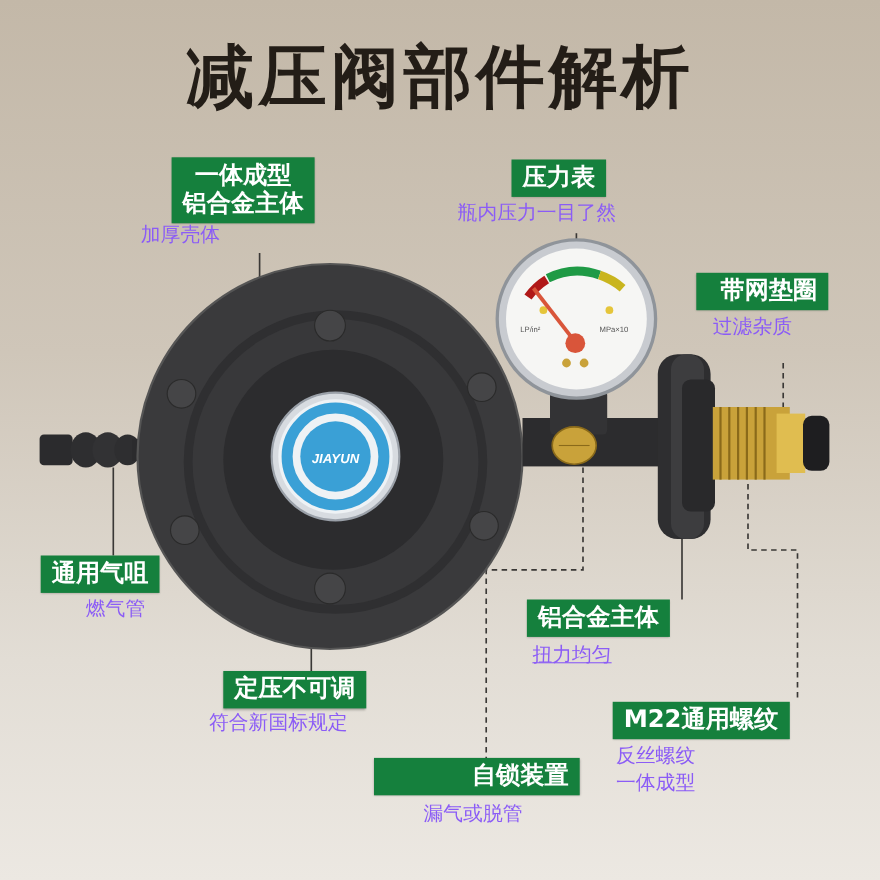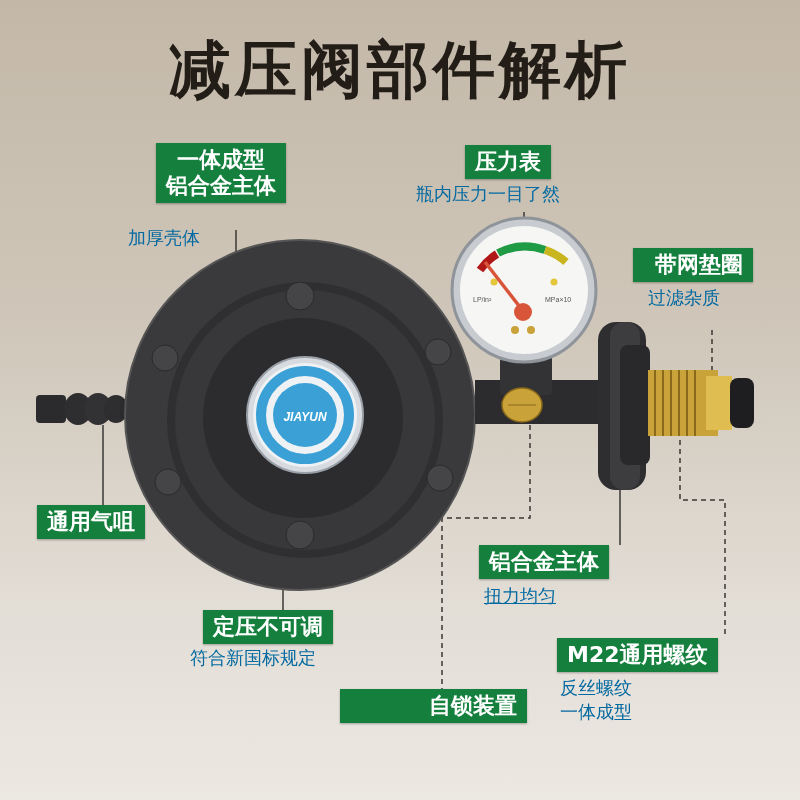--- a/index.html
+++ b/index.html
@@ -12,21 +12,21 @@
     .title {
       position: absolute; left: 0; right: 0; top: 28px; text-align: center;
       font-size: 62px; font-weight: bold; letter-spacing: 4px; color: #231d17;
     }
     .pill {
       position: absolute; background: #15803d; color: #fff; border-radius: 0;
       font-size: 22px; font-weight: bold; line-height: 26px; padding: 4px 10px;
       box-shadow: 0 1px 2px rgba(0,0,0,0.3); white-space: nowrap; text-align: center;
     }
     .sub {
-      position: absolute; font-size: 18px; color: #0369a1; line-height: 24px; white-space: nowrap;
+      position: absolute; font-size: 18px; color: #8b5cf6; line-height: 24px; white-space: nowrap;
     }
     .sub.center { text-align: center; }
     svg.art { position: absolute; left: 0; top: 0; }
   </style>
 </head>
 <body>
 
 <div class="title">减压阀部件解析</div>
 
 <svg class="art" width="800" height="800" viewBox="0 0 800 800">
@@ -119,39 +119,41 @@
     </g>
     <rect x="706" y="376" width="26" height="54" fill="#e0bd50"></rect>
     <rect x="730" y="378" width="24" height="50" rx="8" fill="#1e1e20"></rect>
   </g>
 </svg>
 
 <div class="pill" style="left:156px; top:143px; line-height:26px;">
   <div>一体成型</div>
   <div>铝合金主体</div>
 </div>
-<div class="sub" style="left:128px; top:202px;margin-top:24px;">加厚壳体</div>
+<div class="sub" style="left:128px; top:202px;">加厚壳体</div>
 
 <div class="pill" style="left:465px; top:145px;">压力表</div>
 <div class="sub" style="left:416px; top:182px;">瓶内压力一目了然</div>
 
 <div class="pill" style="left:633px; top:248px;padding-left:22px;">带网垫圈</div>
 <div class="sub" style="left:648px; top:286px;">过滤杂质</div>
 
 <div class="pill" style="left:37px; top:505px;">通用气咀</div>
 <div class="sub center" style="left:20px; top:542px; width:170px;">
+  <div>燃气管</div>
 </div>
 
 <div class="pill" style="left:203px; top:610px;">定压不可调</div>
 <div class="sub" style="left:190px; top:646px;">符合新国标规定</div>
 
 <div class="pill" style="left:479px; top:545px;">铝合金主体</div>
 <div class="sub" style="left:484px; top:584px;text-decoration:underline;">扭力均匀</div>
 
 <div class="pill" style="left:557px; top:638px;">M22通用螺纹</div>
 <div class="sub" style="left:560px; top:676px;">
   <div>反丝螺纹</div>
   <div>一体成型</div>
 </div>
 
 <div class="pill" style="left:340px; top:689px; width:167px; text-align:right;">自锁装置</div>
 <div class="sub center" style="left:345px; top:728px; width:170px;">
+  <div>漏气或脱管</div>
 </div>
 
 </body></html>

